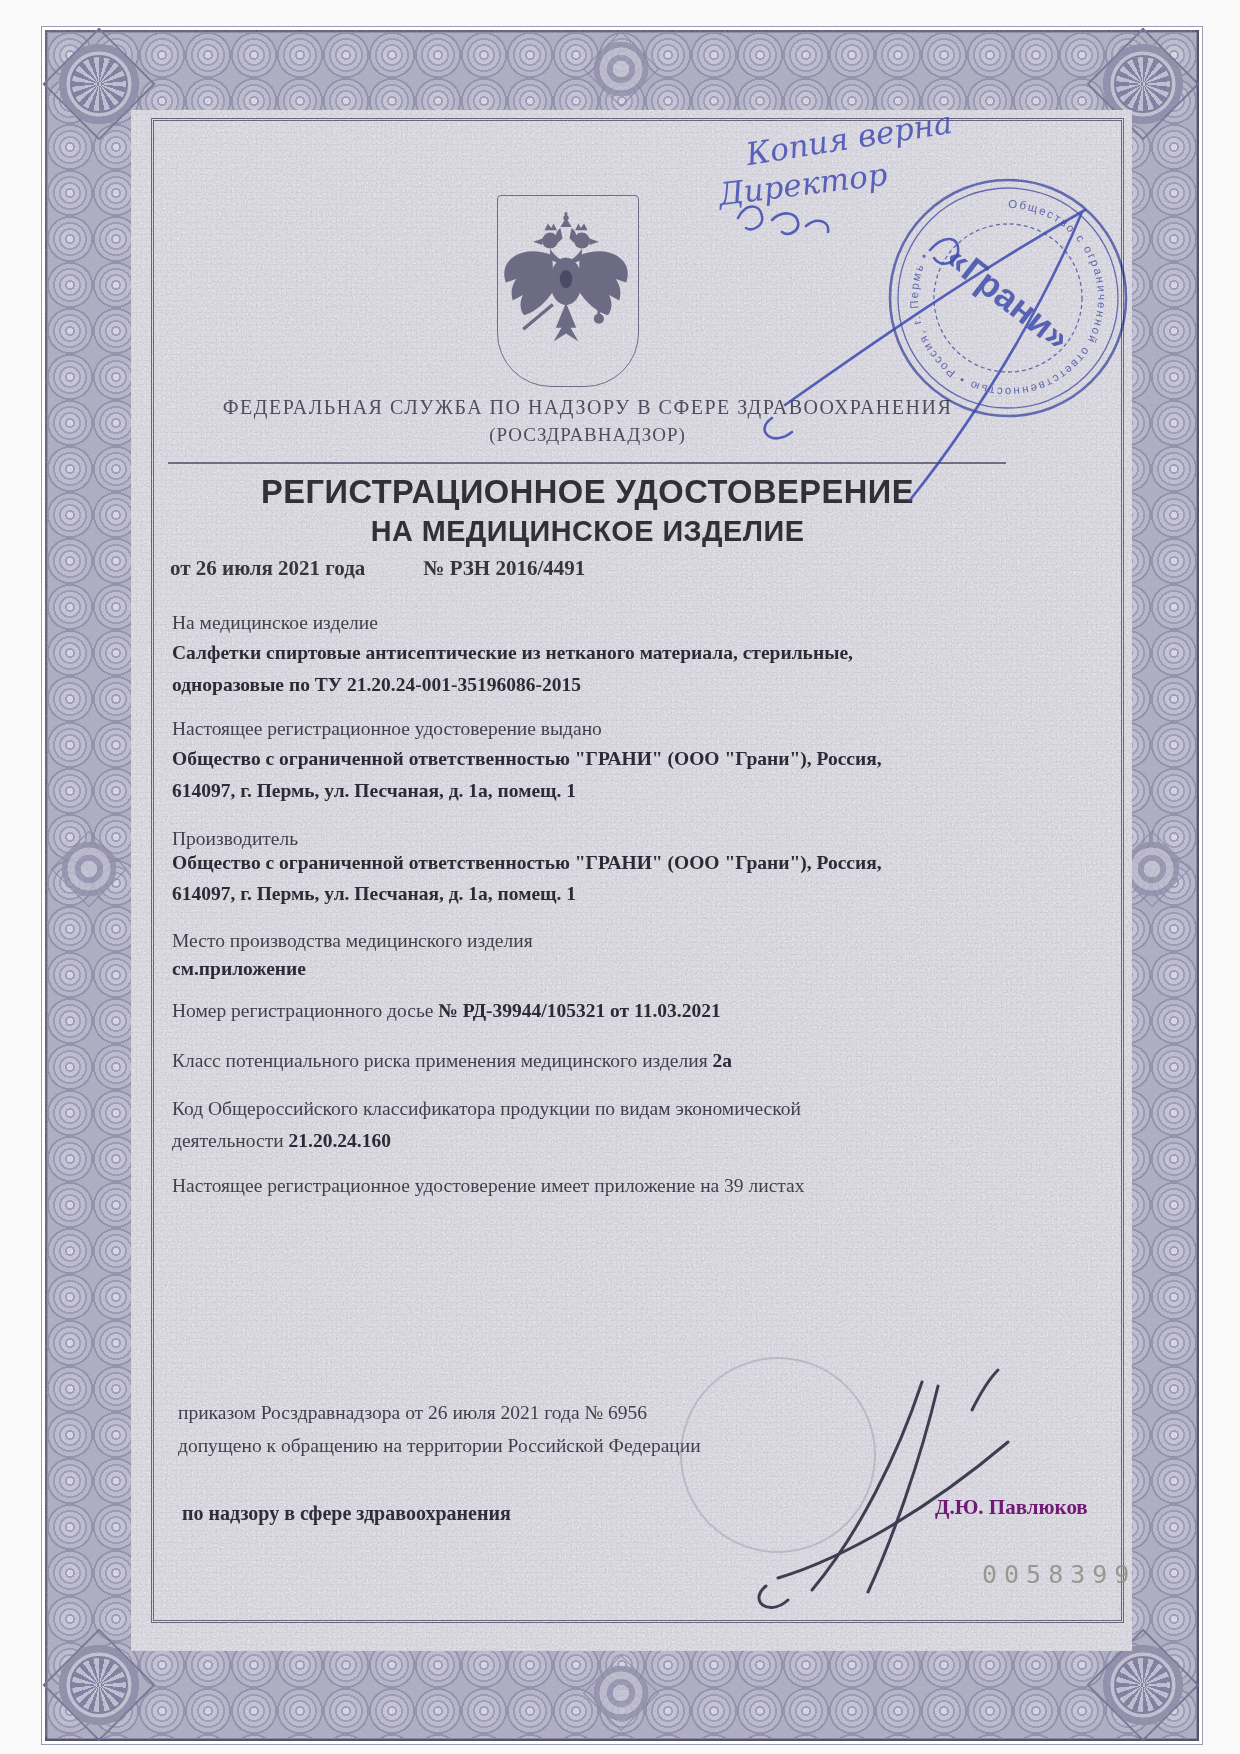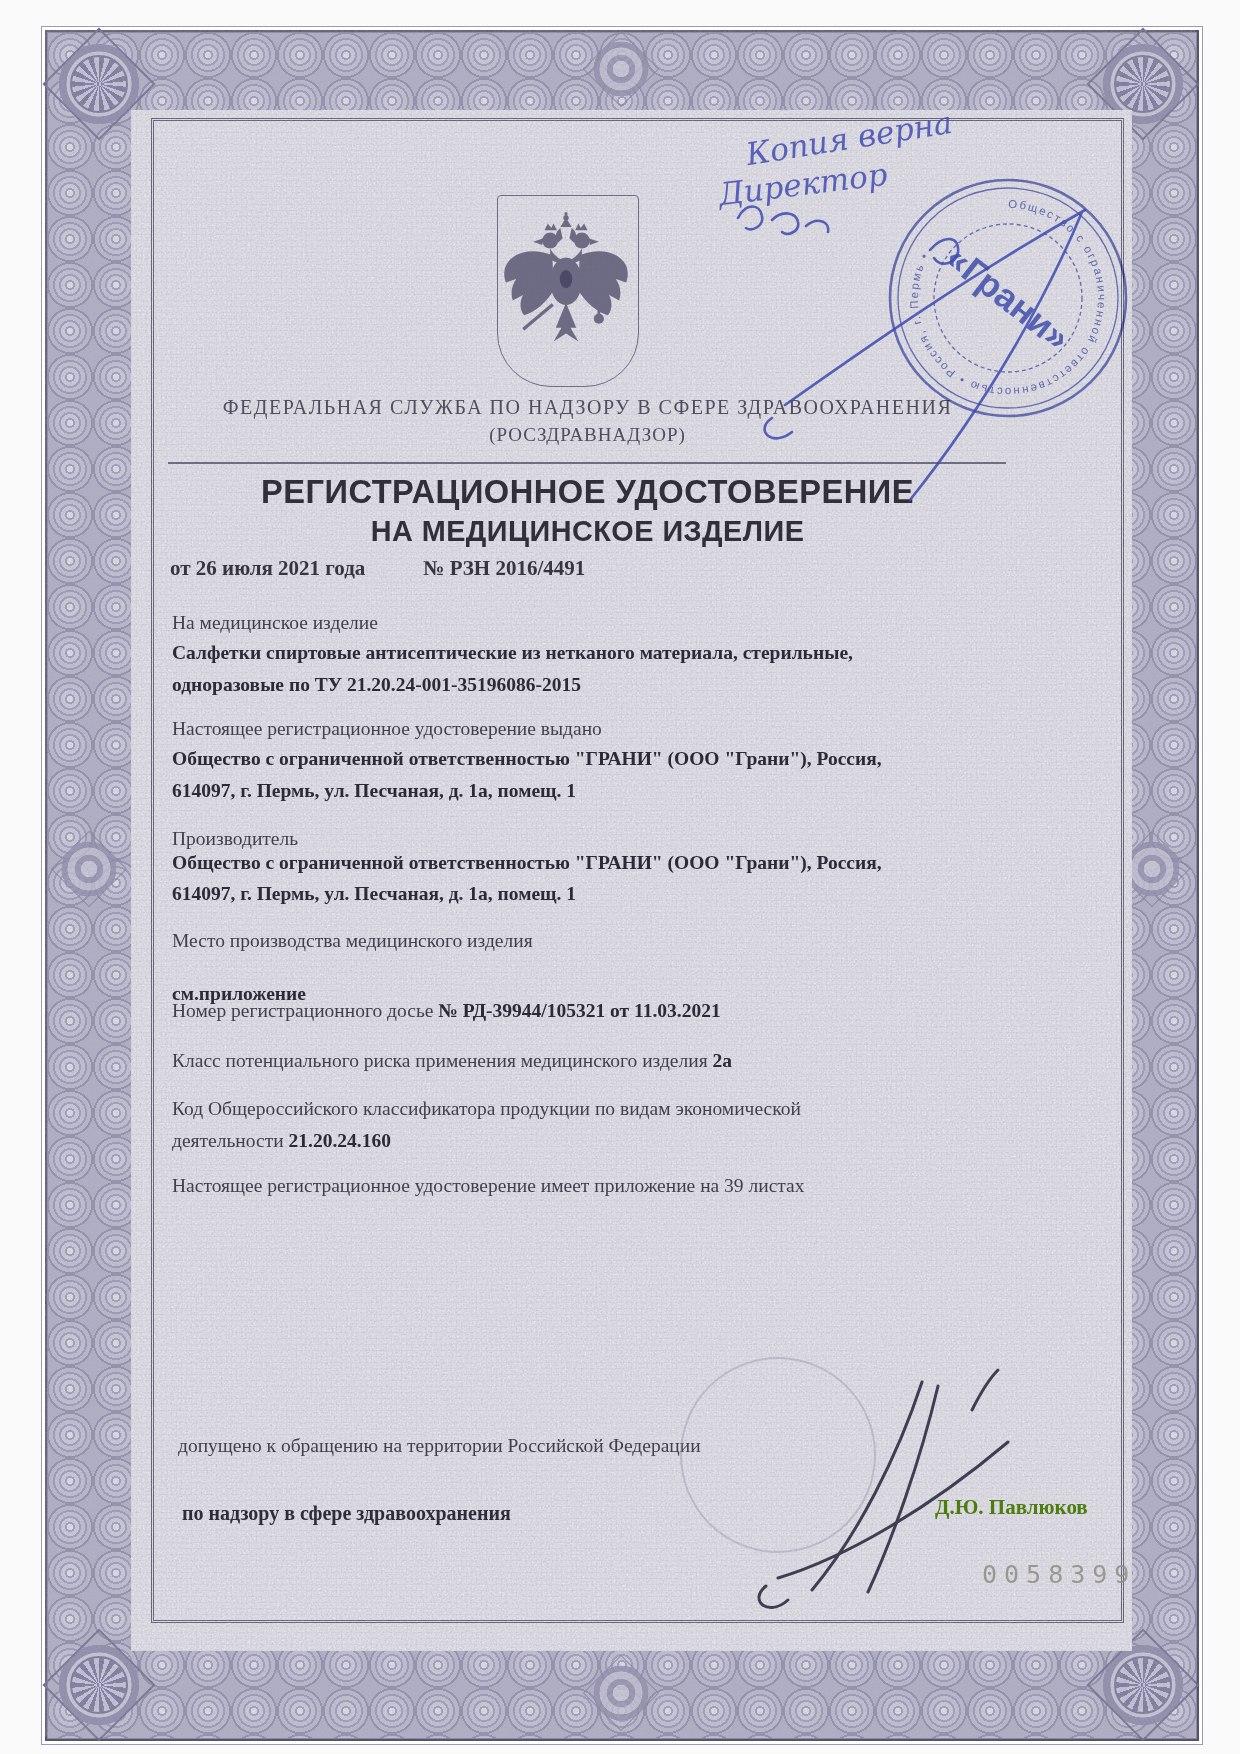--- a/index.html
+++ b/index.html
@@ -47,21 +47,21 @@
   .title1{font-size:34px;letter-spacing:.5px;}
   .title2{font-size:30px;letter-spacing:.5px;}
   .dateline{display:flex;gap:58px;font-weight:bold;font-size:21px;color:#37363f;}
 
   
   .bline{position:absolute;left:172px;width:870px;font-size:19.5px;color:#403f4a;white-space:nowrap;}
   .b{font-weight:bold;color:#2b2a35;}
 
   
   .sig-title{position:absolute;left:182px;font-size:20px;font-weight:bold;color:#2e2d38;white-space:nowrap;}
-  .sig-name{position:absolute;left:935px;top:1495px;font-size:21px;font-weight:bold;color:#4d7c0f;white-space:nowrap;}
+  .sig-name{position:absolute;left:935px;top:1495px;font-size:21px;font-weight:bold;color:#701a75;white-space:nowrap;}
   .serial{position:absolute;left:982px;top:1560px;font-family:"DejaVu Sans Mono",monospace;
     font-size:25px;letter-spacing:7px;color:#8e8d85;opacity:.85;}
 
   
   .hw{position:absolute;font-family:"DejaVu Serif",serif;font-style:italic;
     color:#4751b4;opacity:.88;font-size:31px;white-space:nowrap;}
   .stamp-svg,.ink-svg,.pen-svg{position:absolute;pointer-events:none;}
   .stamp-svg{mix-blend-mode:multiply;opacity:.88;}
 </style>
 </head>
@@ -130,27 +130,28 @@
   <div class="bline" style="top:612px;">На медицинское изделие</div>
   <div class="bline b" style="top:642px;">Салфетки спиртовые антисептические из нетканого материала, стерильные,</div>
   <div class="bline b" style="top:674px;">одноразовые по ТУ 21.20.24-001-35196086-2015</div>
   <div class="bline" style="top:718px;">Настоящее регистрационное удостоверение выдано</div>
   <div class="bline b" style="top:748px;">Общество с ограниченной ответственностью "ГРАНИ" (ООО "Грани"), Россия,</div>
   <div class="bline b" style="top:780px;">614097, г. Пермь, ул. Песчаная, д. 1а, помещ. 1</div>
   <div class="bline" style="top:828px;">Производитель</div>
   <div class="bline b" style="top:852px;">Общество с ограниченной ответственностью "ГРАНИ" (ООО "Грани"), Россия,</div>
   <div class="bline b" style="top:883px;">614097, г. Пермь, ул. Песчаная, д. 1а, помещ. 1</div>
   <div class="bline" style="top:930px;">Место производства медицинского изделия</div>
-  <div class="bline b" style="top:958px;margin-top:25px;">см.приложение</div>
+  <div class="bline b" style="top:958px;">см.приложение</div>
   <div class="bline" style="top:1000px;"><span>Номер регистрационного досье </span><span class="b">№ РД-39944/105321 от 11.03.2021</span></div>
   <div class="bline" style="top:1050px;"><span>Класс потенциального риска применения медицинского изделия </span><span class="b">2а</span></div>
   <div class="bline" style="top:1098px;">Код Общероссийского классификатора продукции по видам экономической</div>
   <div class="bline" style="top:1130px;"><span>деятельности </span><span class="b">21.20.24.160</span></div>
   <div class="bline" style="top:1175px;">Настоящее регистрационное удостоверение имеет приложение на 39 листах</div>
 
+  <div class="bline" style="top:1402px;left:178px;">приказом Росздравнадзора от 26 июля 2021 года № 6956</div>
   <div class="bline" style="top:1435px;left:178px;">допущено к обращению на территории Российской Федерации</div>
   <div class="sig-title" style="top:1502px;">по надзору в сфере здравоохранения</div>
   <div class="sig-name">Д.Ю. Павлюков</div>
   <div class="serial">0058399</div>
 
   <svg class="pen-svg" style="left:600px;top:1340px;" width="520" height="300">
     <circle cx="178" cy="115" r="97" fill="none" stroke="#9391a5" stroke-width="2" opacity=".42"></circle>
     <g fill="none" stroke="#333147" stroke-width="3" stroke-linecap="round" opacity=".92">
       <path d="M 322,42 C 298,115 258,195 212,250"></path>
       <path d="M 338,46 C 320,122 292,200 268,252"></path>

